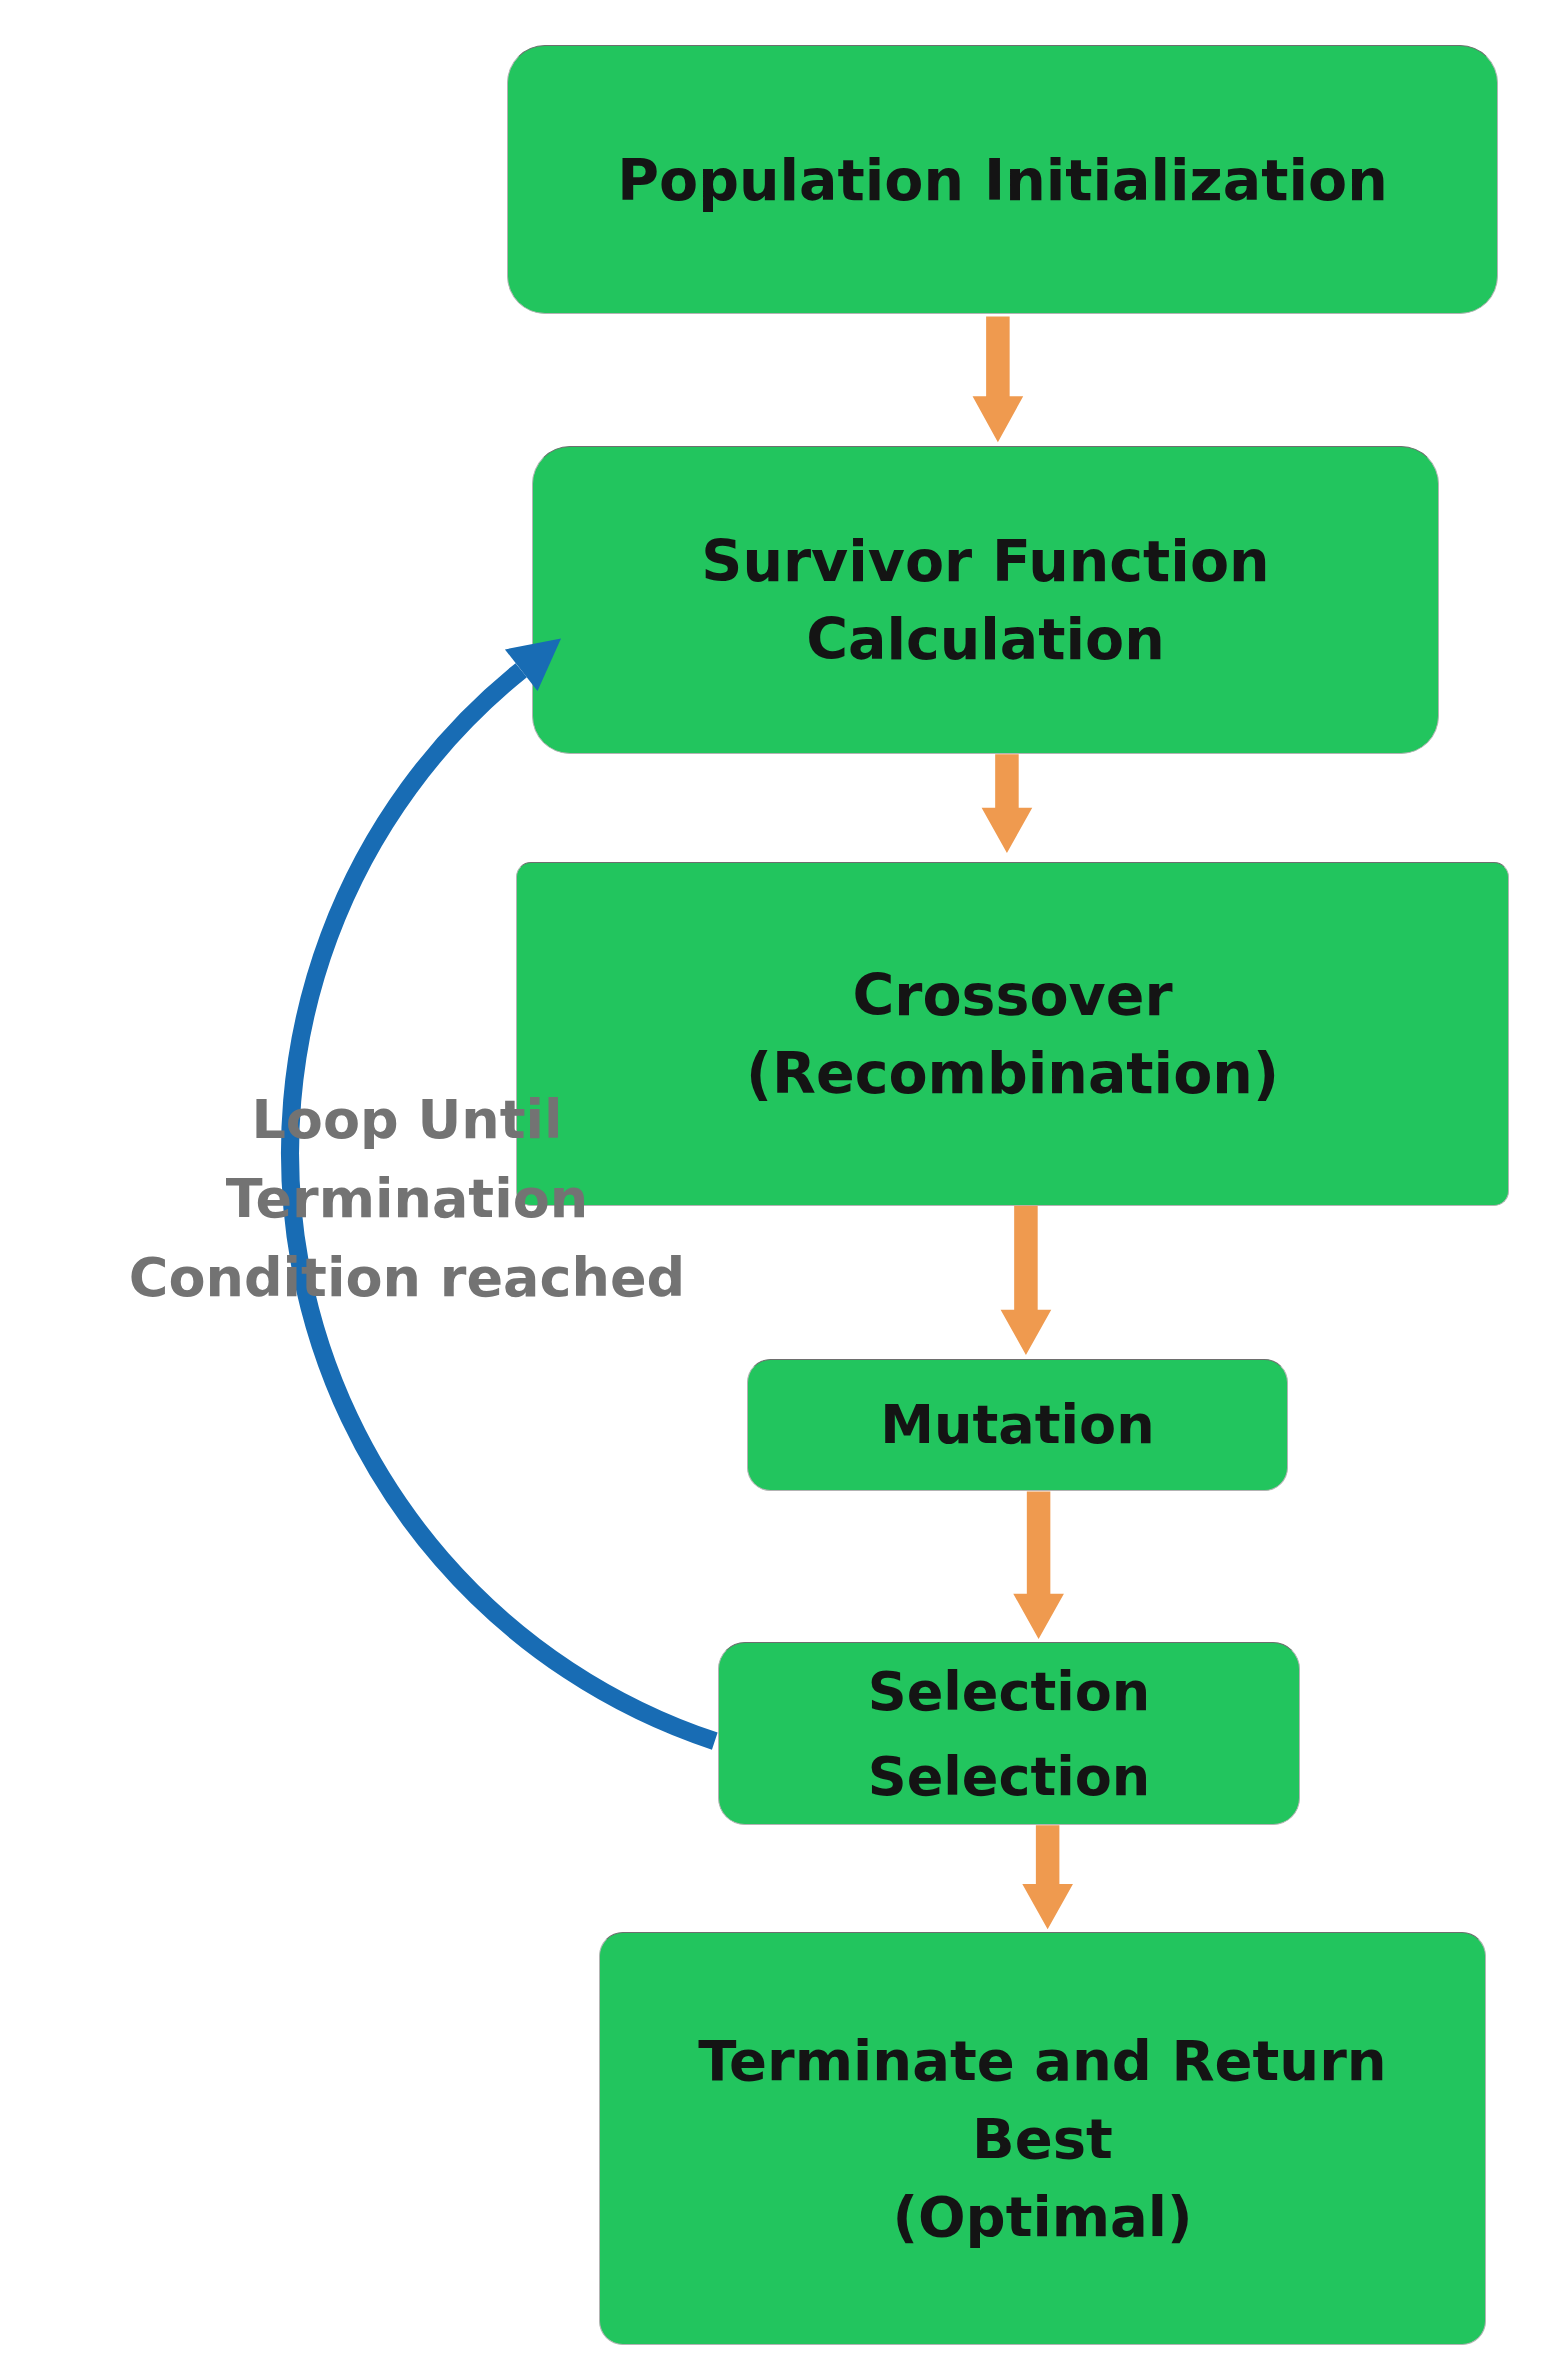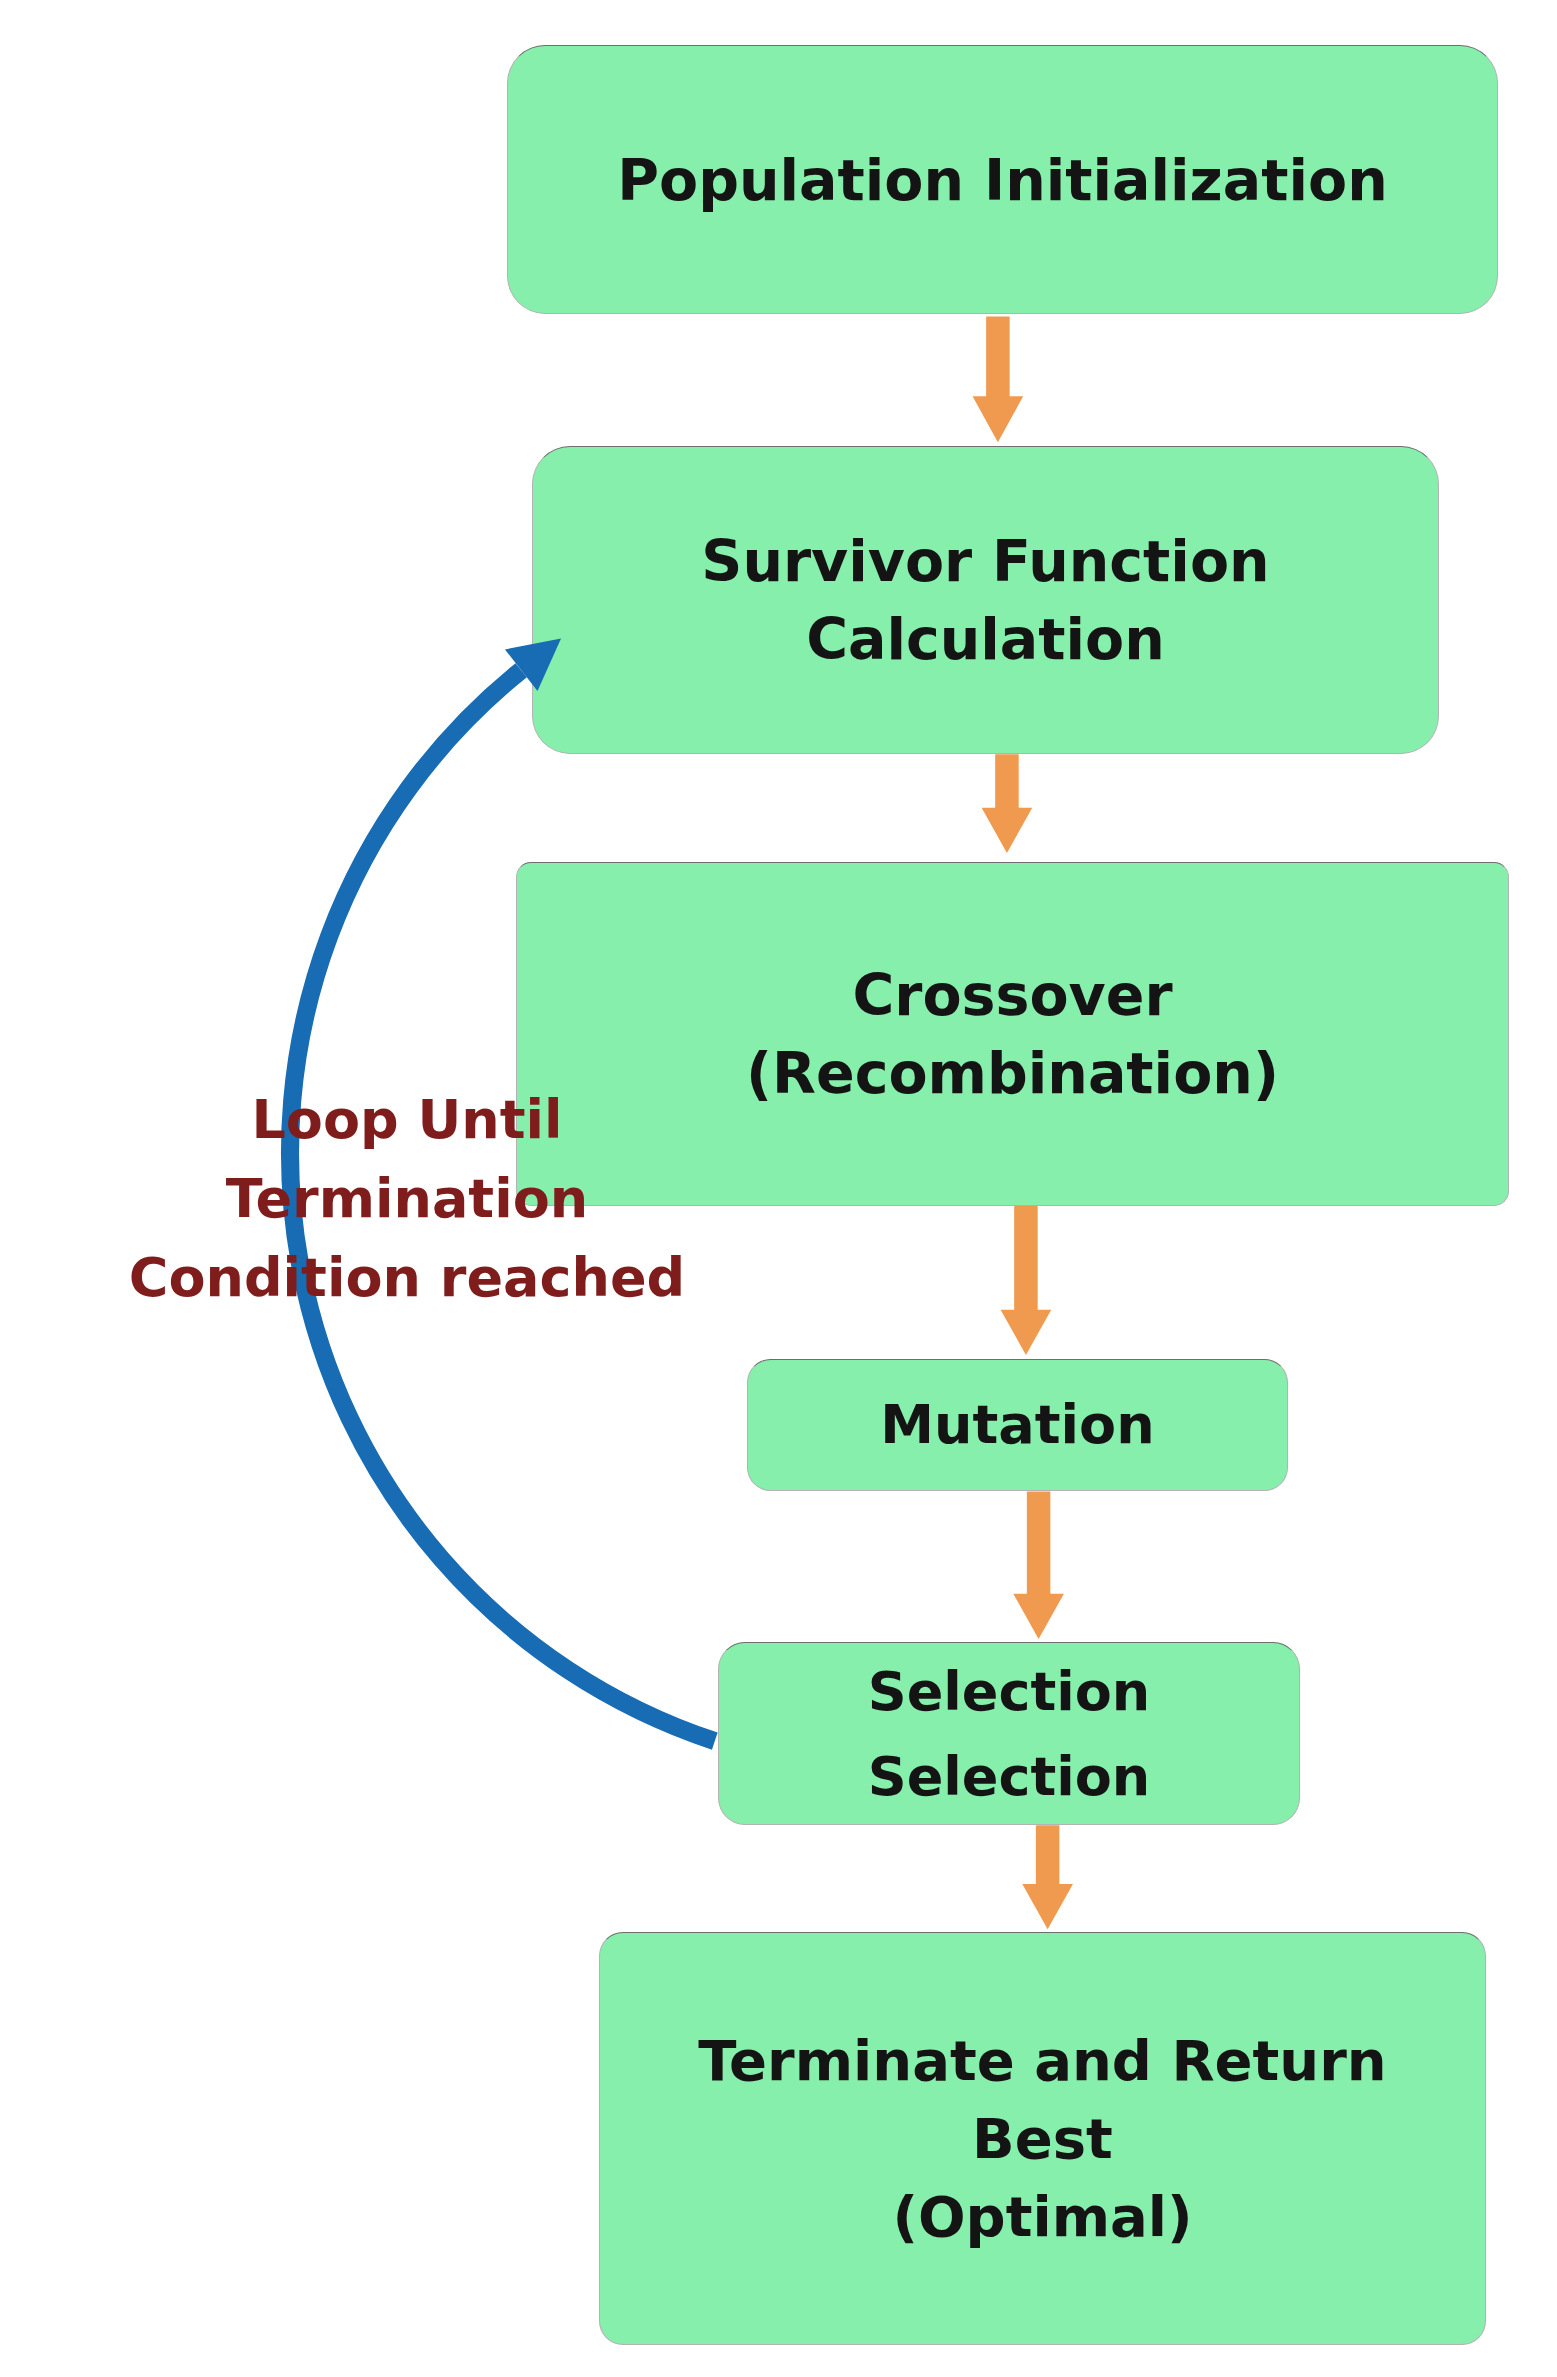--- a/index.html
+++ b/index.html
@@ -15,21 +15,21 @@
     position: absolute;
     left: 0; top: 0;
     width: 1558px; height: 2377px;
   }
   .layer.under { z-index: 0; }
   .layer.over  { z-index: 2; }
   .node {
     position: absolute;
     z-index: 1;
     box-sizing: border-box;
-    background: #86efac;
+    background: #22c55e;
     border: 1.8px solid #b3b3b3;
     border-top-color: #6e6e6e;
     display: flex;
     flex-direction: column;
     align-items: center;
     justify-content: center;
     text-align: right;
     font-weight: 700;
     color: #141414;
     line-height: 78px;
@@ -40,21 +40,21 @@
   .n4 { left: 747px; top: 1359px; width: 541px;  height: 132px; border-radius: 23.5px; font-size: 54px; }
   .n5 { left: 718px; top: 1642px; width: 582px;  height: 183px; border-radius: 27px; font-size: 54px; line-height: 85px; }
   .n6 { left: 599px; top: 1932px; width: 887px;  height: 413px; border-radius: 24px; font-size: 56px; }
   .loop-label {
     position: absolute;
     z-index: 1;
     left: 54px; top: 1080px;
     width: 706px;
     text-align: center;
     font-weight: 700;
-    color: #7f1d1d;
+    color: #737373;
     font-size: 54px;
     line-height: 79px;
   }
   .line { display: block; }
 </style>
 </head>
 <body>
 
 <div class="canvas">
 

